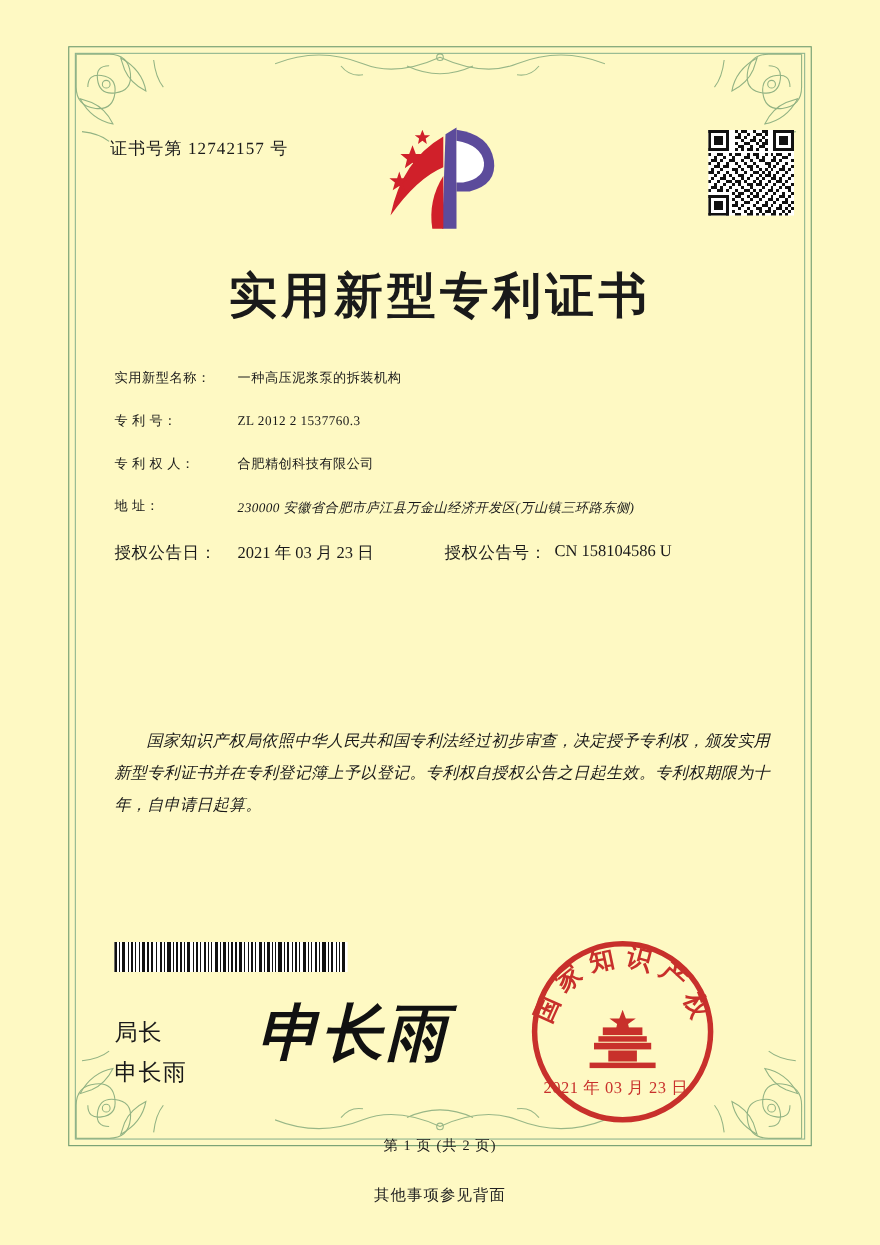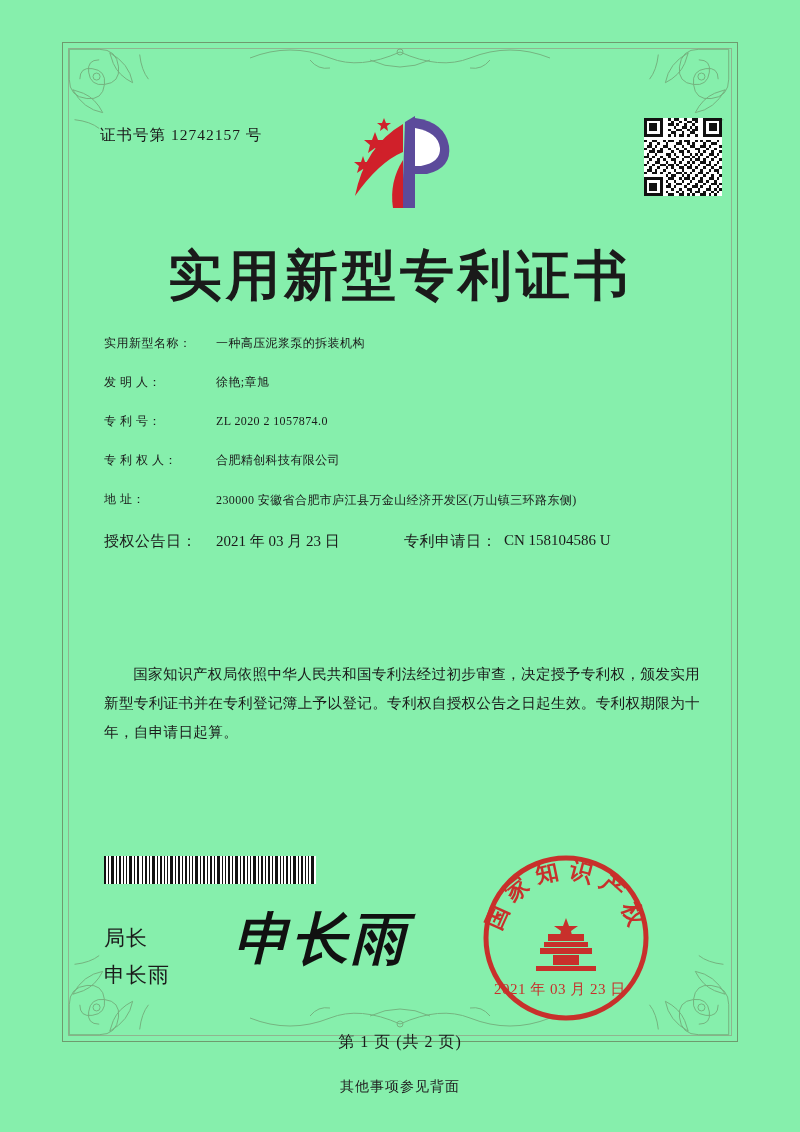--- a/index.html
+++ b/index.html
@@ -9,21 +9,21 @@
   }
   body {
     font-family: "Liberation Serif", "DejaVu Serif", serif;
     color: #1a1a1a;
   }
   #page {
     position: relative;
     width: 800px;
     height: 1132px;
     margin: 0 auto;
-    background: #86efac;
+    background: #fef9c3;
     overflow: hidden;
   }
 
   
   .border-outer {
     position: absolute;
     left: 62px;
     top: 42px;
     width: 676px;
     height: 1000px;
@@ -82,21 +82,21 @@
     width: 78px;
     height: 78px;
   }
 
   .doc-title {
     position: absolute;
     left: 0;
     right: 0;
     top: 240px;
     text-align: center;
-    font-size: 54px;
+    font-size: 44px;
     font-weight: bold;
     letter-spacing: 4px;
     font-family: "DejaVu Serif", "Liberation Serif", serif;
   }
 
   
   .fields {
     position: absolute;
     left: 104px;
     top: 334px;
@@ -112,21 +112,21 @@
   .flabel {
     width: 112px;
     flex: 0 0 112px;
     white-space: pre;
     letter-spacing: 0.5px;
   }
   .fvalue {
     flex: 1;
     letter-spacing: 0.4px;
   }
-  .fvalue.wrap { line-height: 1.75; }
+  .fvalue.wrap { line-height: 1.75; font-style: italic; }
 
   .row-notice {
     display: flex;
     font-size: 15px;
     margin-top: 2px;
   }
   .notice-left { width: 300px; flex: 0 0 300px; display:flex; }
   .notice-right { display: flex; }
   .notice-left .flabel { width: 112px; flex: 0 0 112px; }
   .notice-right .flabel { width: 100px; flex: 0 0 100px; white-space: pre; }
@@ -138,20 +138,21 @@
     top: 660px;
     width: 596px;
     font-size: 14.6px;
     line-height: 2.0;
     text-align: justify;
     letter-spacing: 0.3px;
   }
   .paras p {
     margin: 0 0 4px 0;
     text-indent: 2em;
+    font-style: italic;
   }
 
   
   .barcode {
     position: absolute;
     left: 104px;
     top: 856px;
     width: 212px;
     height: 28px;
   }
@@ -193,21 +194,21 @@
     color: #c8302b;
     letter-spacing: 0.5px;
   }
 
   
   .page-no {
     position: absolute;
     left: 0; right: 0;
     top: 1032px;
     text-align: center;
-    font-size: 16px;
+    font-size: 13px;
     letter-spacing: 1px;
   }
   .footnote {
     position: absolute;
     left: 0; right: 0;
     top: 1078px;
     text-align: center;
     font-size: 14px;
     letter-spacing: 1px;
     color: #222;
@@ -549,43 +550,39 @@
   </div>
 
   <div class="doc-title">实用新型专利证书</div>
 
   <div class="fields">
     <div class="frow">
       <div class="flabel">实用新型名称：</div>
       <div class="fvalue">一种高压泥浆泵的拆装机构</div>
     </div>
     <div class="frow">
-      <div class="flabel">发 明 人：</div>
-      <div class="fvalue">徐艳;章旭</div>
-    </div>
-    <div class="frow">
       <div class="flabel">专 利 号：</div>
-      <div class="fvalue">ZL 2020 2 1057874.0</div>
+      <div class="fvalue">ZL 2012 2 1537760.3</div>
     </div>
     <div class="frow">
       <div class="flabel">专 利 权 人：</div>
       <div class="fvalue">合肥精创科技有限公司</div>
     </div>
     <div class="frow">
       <div class="flabel">地 址：</div>
       <div class="fvalue wrap">230000 安徽省合肥市庐江县万金山经济开发区(万山镇三环路东侧)</div>
     </div>
 
     <div class="row-notice">
       <div class="notice-left">
         <div class="flabel">授权公告日：</div>
         <div>2021 年 03 月 23 日</div>
       </div>
       <div class="notice-right">
-        <div class="flabel">专利申请日：</div>
+        <div class="flabel">授权公告号：</div>
         <div>CN 158104586 U</div>
       </div>
     </div>
   </div>
 
   <div class="paras">
     <p>国家知识产权局依照中华人民共和国专利法经过初步审查，决定授予专利权，颁发实用新型专利证书并在专利登记簿上予以登记。专利权自授权公告之日起生效。专利权期限为十年，自申请日起算。</p>
   </div>
 
   <div class="barcode">

